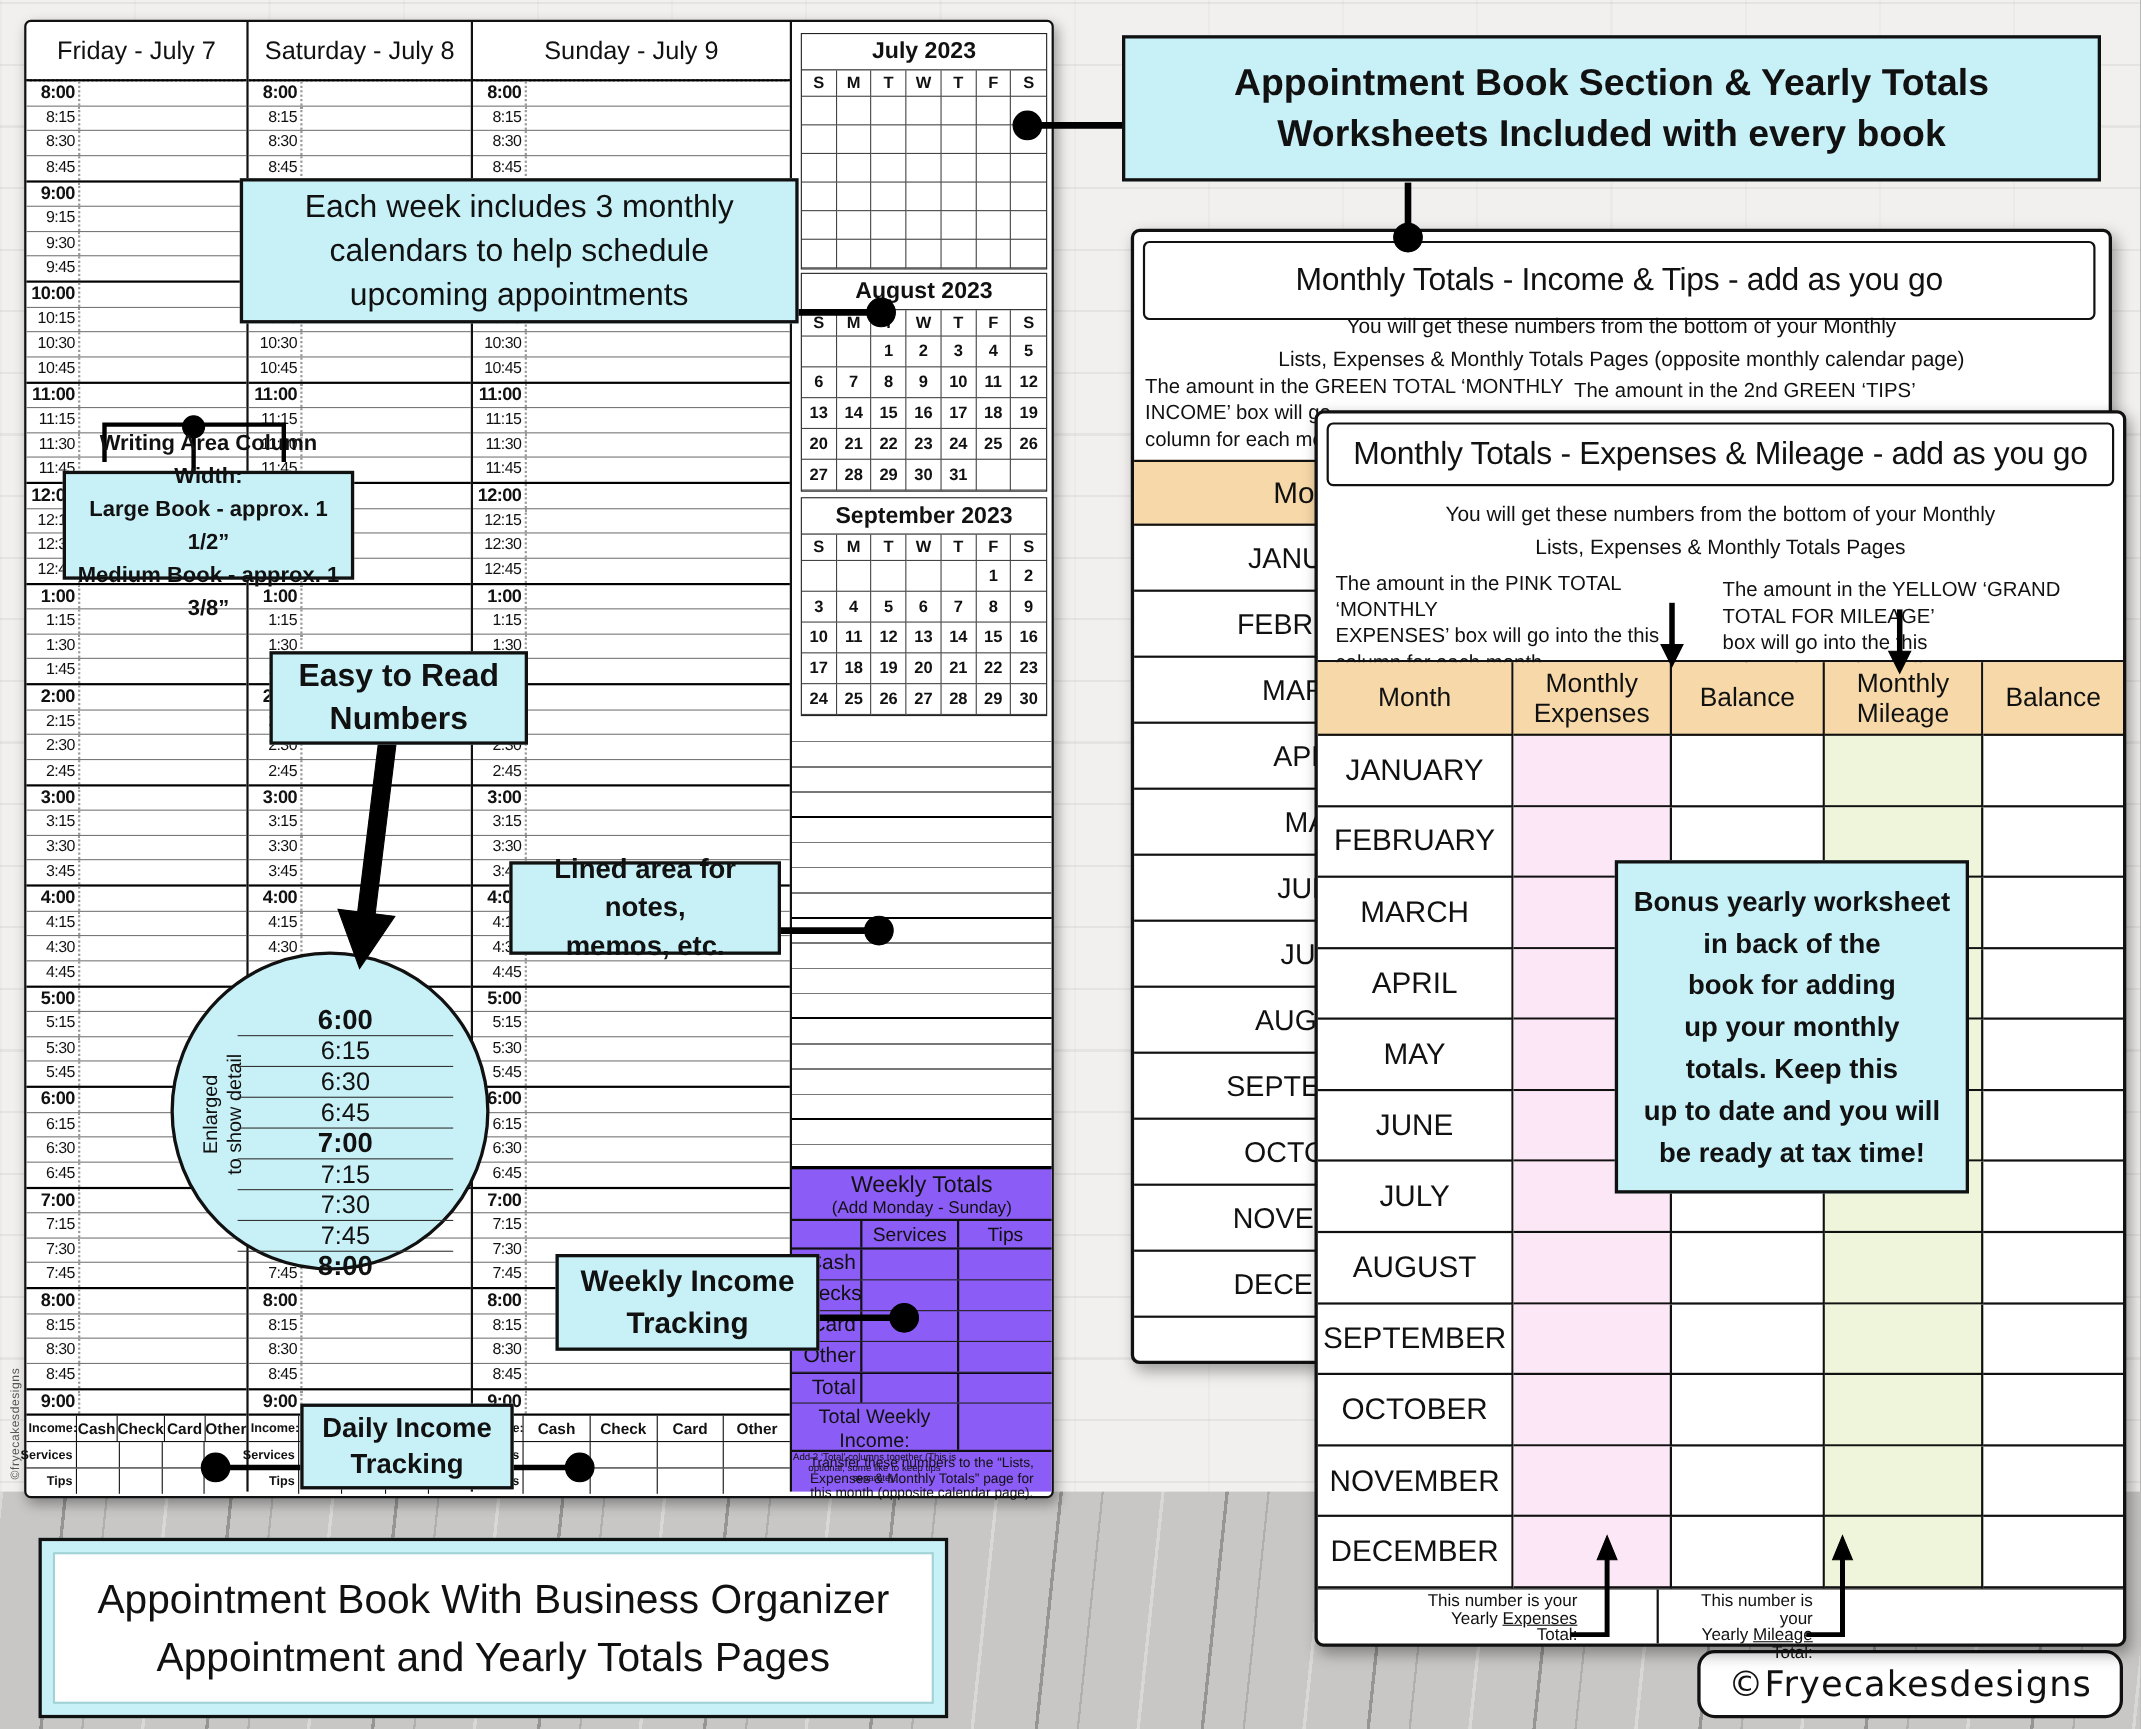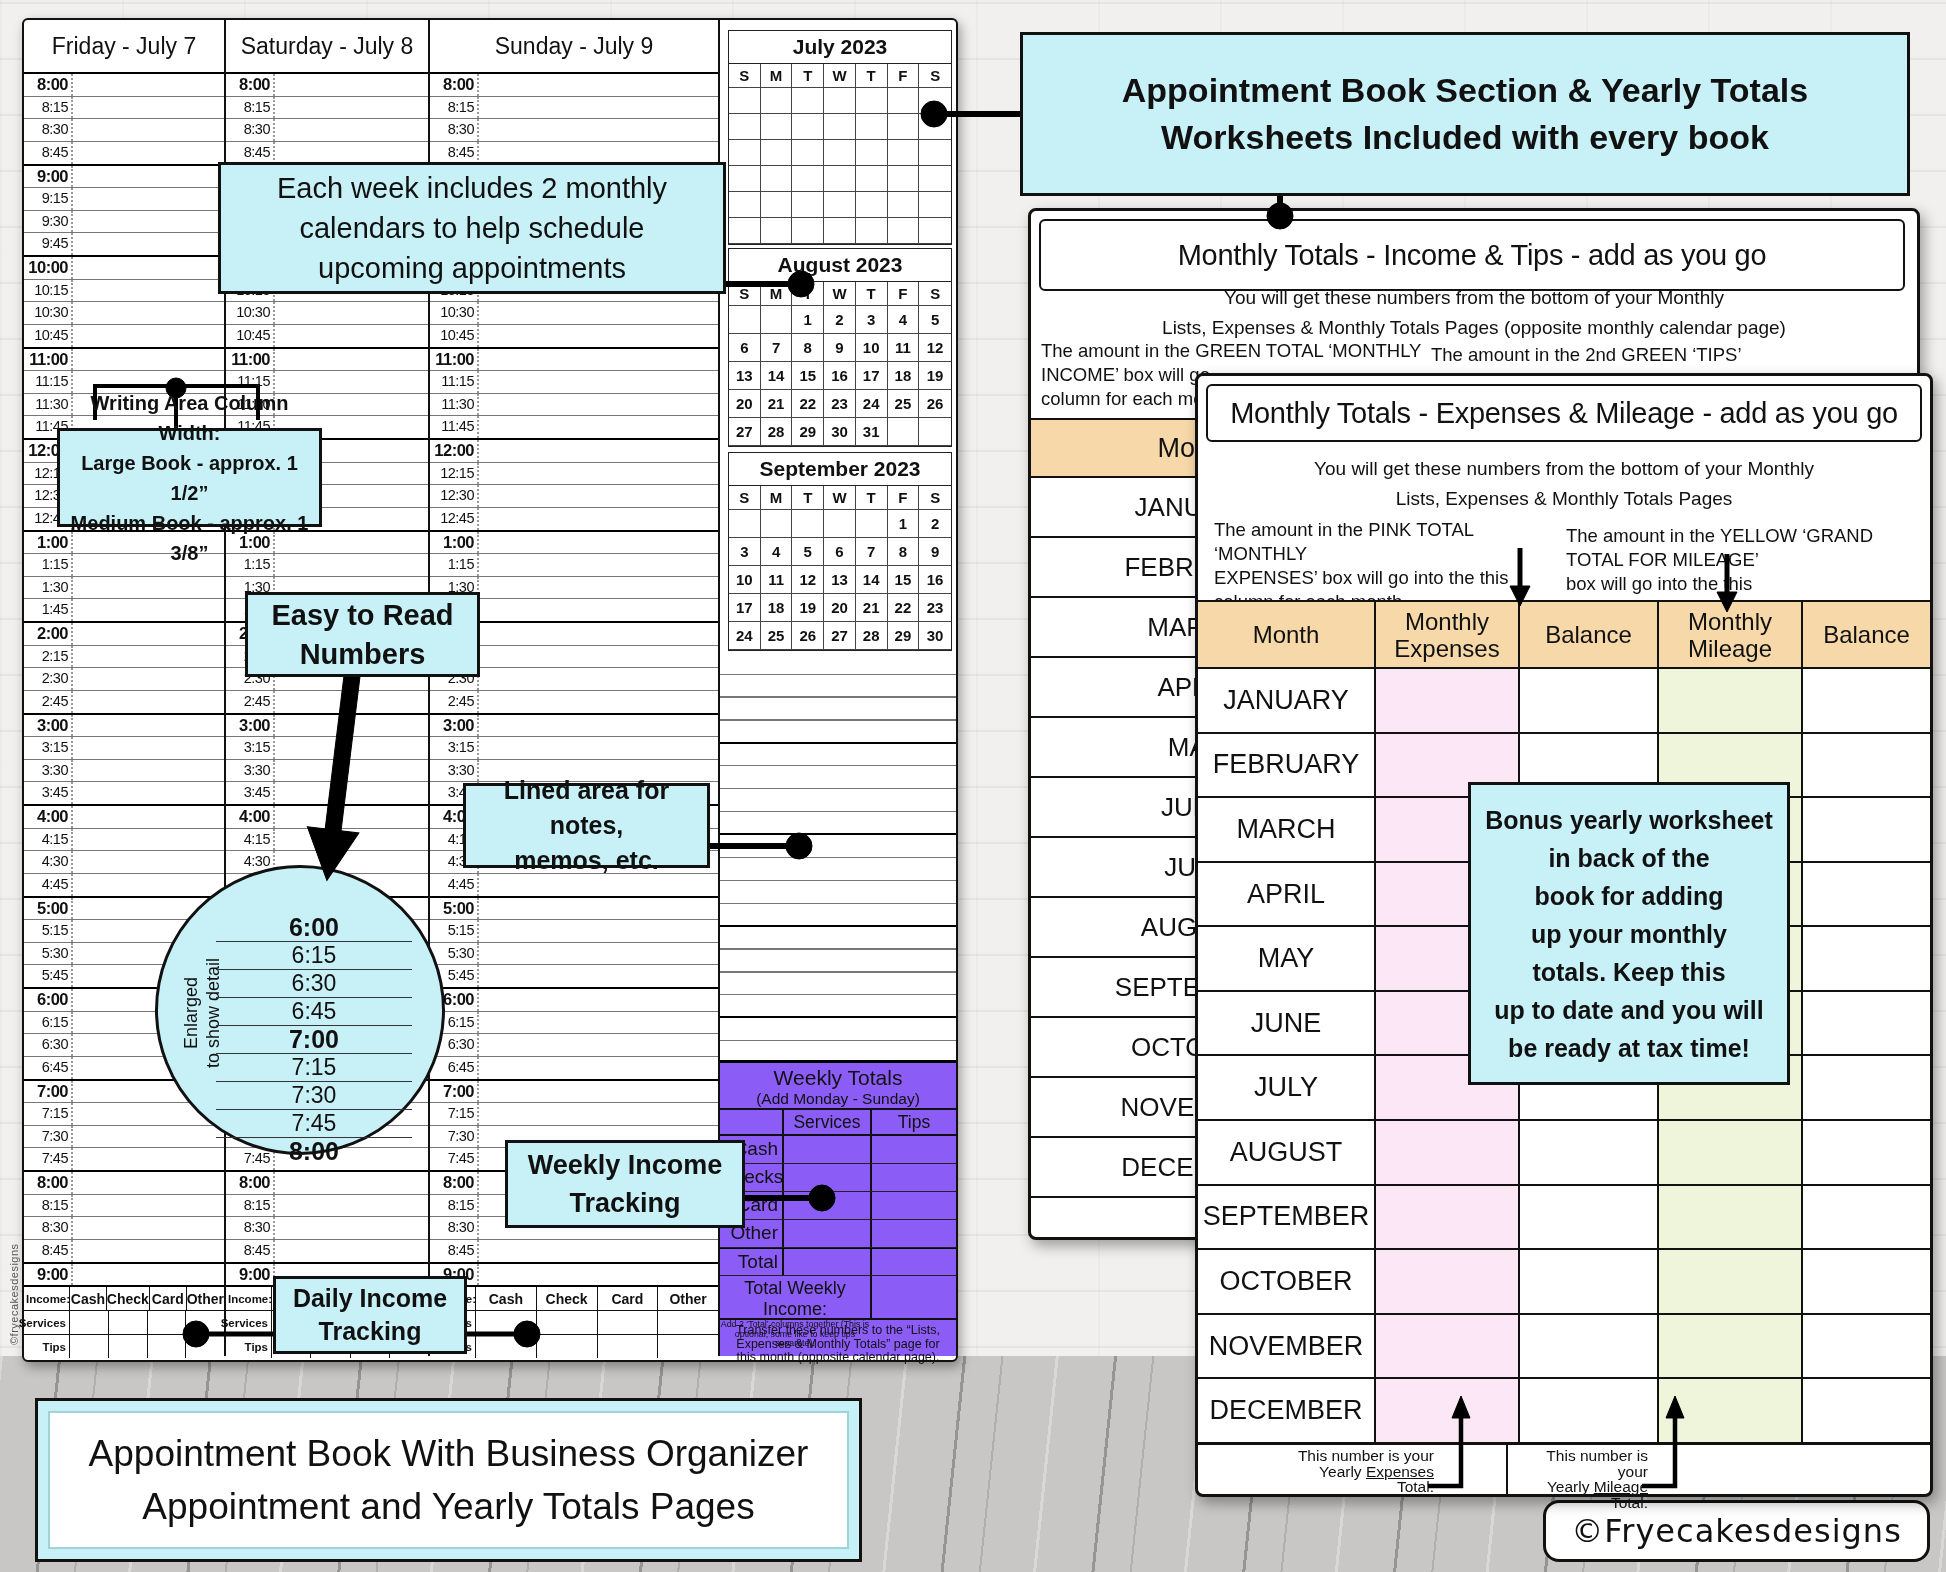--- a/index.html
+++ b/index.html
@@ -80,21 +80,21 @@
   .circ-label{position:absolute;left:44px;top:145px;transform:translate(-50%,-50%) rotate(-90deg);
     font-size:18px;text-align:center;line-height:22px;}
   #ctimes{position:absolute;left:58px;right:30px;top:46px;}
   .ctime{height:27px;line-height:27px;text-align:center;font-size:23px;border-top:1.5px solid #333;}
   .ctime:first-child{border-top:none;}
   .ctime.hour{font-weight:800;font-size:25px;}
   
   .callout{position:absolute;background:var(--callout,#c8f1f7);border:3px solid #111;z-index:50;
     display:flex;align-items:center;justify-content:center;text-align:center;white-space:pre-line;
     box-sizing:border-box;}
-  .co-top{left:1020px;top:32px;width:890px;height:164px;font-size:34px;font-weight:700;line-height:47px;}
+  .co-top{left:1020px;top:32px;width:890px;height:133px;font-size:34px;font-weight:700;line-height:47px;}
   .co-week{left:218px;top:162px;width:508px;height:132px;font-size:29px;line-height:40px;}
   .co-width{left:57px;top:428px;width:265px;height:99px;font-size:20px;font-weight:700;line-height:30px;}
   .co-easy{left:245px;top:592px;width:235px;height:85px;font-size:29px;font-weight:700;line-height:39px;}
   .co-lined{left:463px;top:783px;width:247px;height:85px;font-size:25px;font-weight:700;line-height:35px;}
   .co-winc{left:505px;top:1140px;width:240px;height:88px;font-size:27px;font-weight:700;line-height:38px;}
   .co-daily{left:273px;top:1276px;width:194px;height:78px;font-size:25px;font-weight:700;line-height:33px;}
   .co-bonus{left:1468px;top:782px;width:322px;height:303px;font-size:25px;font-weight:700;line-height:38px;}
   
   .sheet{position:absolute;background:#fff;border:3px solid #111;border-radius:8px;
     box-shadow:4px 6px 14px rgba(0,0,0,.35);box-sizing:border-box;}
@@ -1241,21 +1241,21 @@
             <span>Yearly </span><span class="u">Mileage</span><br>
             <span>Total:</span>
           </div>
         </div>
       </div>
     </div>
   </div>
 
   <div class="callout co-top">Appointment Book Section &amp; Yearly Totals
 Worksheets Included with every book</div>
-  <div class="callout co-week">Each week includes 2 monthly
+  <div class="callout co-week">Each week includes 3 monthly
 calendars to help schedule
 upcoming appointments</div>
   <div class="callout co-width">Writing Area Column Width:
 Large Book - approx. 1 1/2”
 Medium Book - approx. 1 3/8”</div>
   <div class="callout co-easy">Easy to Read
 Numbers</div>
   <div class="callout co-lined">Lined area for notes,
 memos, etc.</div>
   <div class="callout co-winc">Weekly Income

